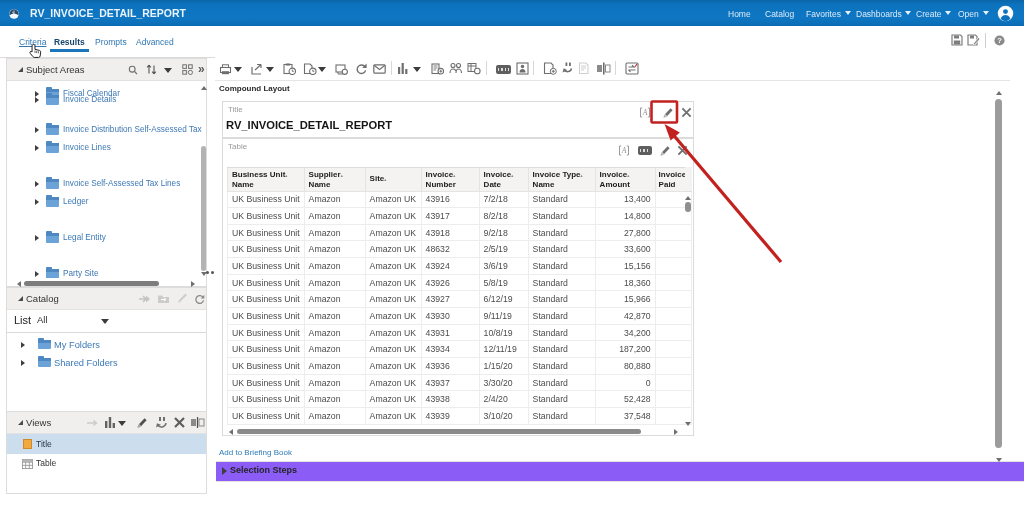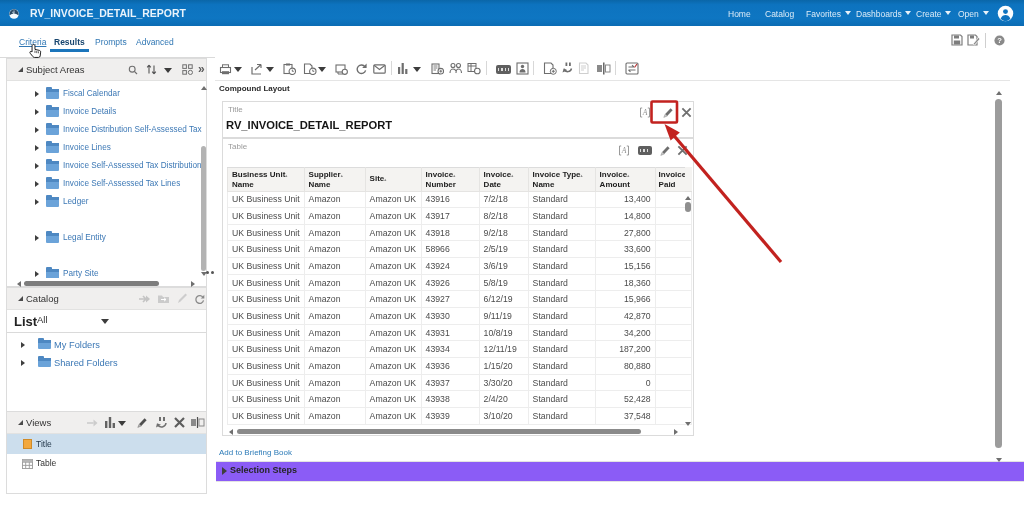--- a/index.html
+++ b/index.html
@@ -129,39 +129,34 @@
         <circle cx="8.4" cy="8.4" r="2.1" fill="none" stroke="#6f6f6f" stroke-width="1"></circle>
       </svg>
       <div class="abs" style="left:191px;top:2.5px;font-size:12px;font-weight:bold;color:#5c5c5c">»</div>
     </div>
     <div class="abs" id="streeWrap" style="left:0;top:22px;width:199px;height:197px;overflow:hidden">
         <div class="trow" style="top:4px">
           <span class="tarr" style="left:28px"></span>
           <span class="tfold" style="left:38.5px"></span>
           <span class="ttxt" style="left:56px">Fiscal Calendar</span>
         </div>
-        <div class="trow" style="top:22px">
+        <div class="trow" style="top:10px">
           <span class="tarr" style="left:28px"></span>
           <span class="tfold" style="left:38.5px"></span>
           <span class="ttxt" style="left:56px">Invoice Details</span>
         </div>
         <div class="trow" style="top:40px">
           <span class="tarr" style="left:28px"></span>
           <span class="tfold" style="left:38.5px"></span>
           <span class="ttxt" style="left:56px">Invoice Distribution Self-Assessed Tax</span>
         </div>
         <div class="trow" style="top:58px">
           <span class="tarr" style="left:28px"></span>
           <span class="tfold" style="left:38.5px"></span>
           <span class="ttxt" style="left:56px">Invoice Lines</span>
-        </div>
-        <div class="trow" style="top:76px">
-          <span class="tarr" style="left:28px"></span>
-          <span class="tfold" style="left:38.5px"></span>
-          <span class="ttxt" style="left:56px">Invoice Self-Assessed Tax Distribution</span>
         </div>
         <div class="trow" style="top:112px">
           <span class="tarr" style="left:28px"></span>
           <span class="tfold" style="left:38.5px"></span>
           <span class="ttxt" style="left:56px">Ledger</span>
         </div>
         <div class="trow" style="top:94px">
           <span class="tarr" style="left:28px"></span>
           <span class="tfold" style="left:38.5px"></span>
           <span class="ttxt" style="left:56px">Invoice Self-Assessed Tax Lines</span>
@@ -204,21 +199,21 @@
       </svg>
       <svg class="ic" style="left:169px;top:4px" width="12" height="13" viewBox="0 0 12 13">
         <path d="M2 11 L3 8 L9.5 1.5 L11 3 L4.5 9.5 Z" fill="#cdcdcd"></path>
       </svg>
       <svg class="ic" style="left:187px;top:5.5px" width="11" height="11" viewBox="0 0 13 13">
         <path d="M10.8 4.2 A4.6 4.6 0 1 0 11.3 7.6" fill="none" stroke="#8a8a8a" stroke-width="1.5"></path>
         <path d="M12.2 1 L12.2 5.2 L8 5.2 Z" fill="#8a8a8a"></path>
       </svg>
     </div>
     <div class="abs" style="left:0;top:22px;width:199px;height:23px;border-bottom:1px solid #dadada;box-sizing:border-box;background:#fff">
-      <span class="abs" style="left:7px;top:4px;font-size:13px;font-weight:bold;color:#222">List</span>
+      <span class="abs" style="left:7px;top:4px;font-size:11px;font-weight:normal;color:#222">List</span>
       <span class="abs" style="left:30px;top:4px;font-size:9.5px;color:#333">All</span>
       <div class="car" style="left:94px;top:9px"></div>
     </div>
     <div id="cattree">
         <div class="trow" style="top:47.5px">
           <span class="tarr" style="left:14px"></span>
           <span class="tfold" style="left:31px"></span>
           <span class="ttxt" style="left:47px;font-size:9.3px">My Folders</span>
         </div>
         <div class="trow" style="top:65.5px">
@@ -458,21 +453,21 @@
               <td>43918</td>
               <td>9/2/18</td>
               <td>Standard</td>
               <td class="num">27,800</td>
               <td></td>
             </tr>
             <tr>
               <td>UK Business Unit</td>
               <td>Amazon</td>
               <td>Amazon UK</td>
-              <td>58966</td>
+              <td>48632</td>
               <td>2/5/19</td>
               <td>Standard</td>
               <td class="num">33,600</td>
               <td></td>
             </tr>
             <tr>
               <td>UK Business Unit</td>
               <td>Amazon</td>
               <td>Amazon UK</td>
               <td>43924</td>

